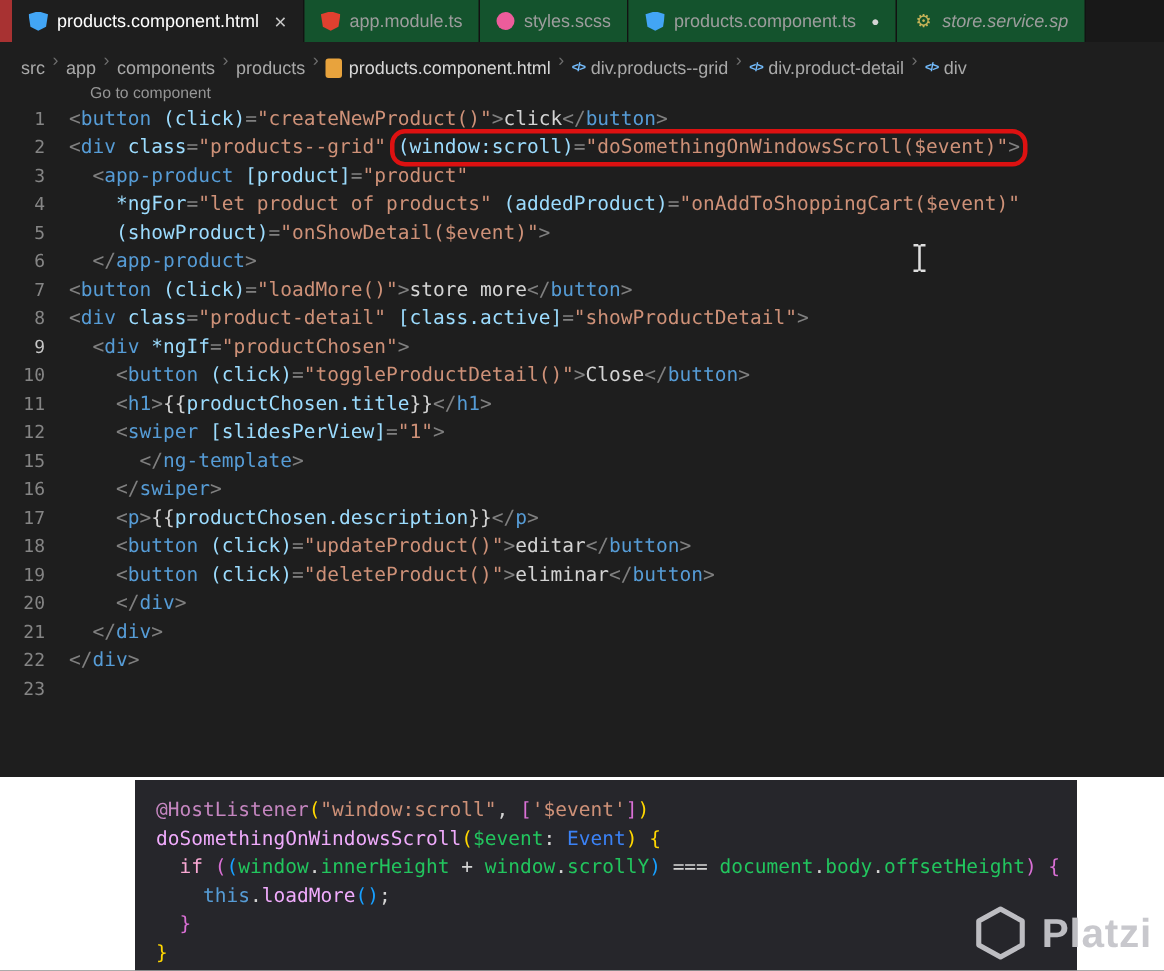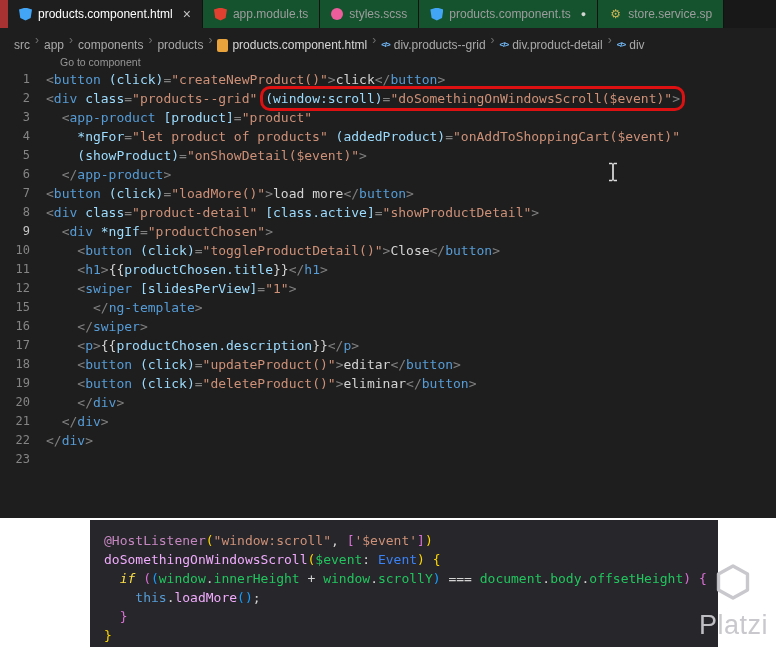--- a/index.html
+++ b/index.html
@@ -16,21 +16,21 @@
     height:28px; background:#181818; display:flex; align-items:stretch;
     overflow:hidden; white-space:nowrap;
   }
   .edge-accent { width:8px; flex:none; background:#a83232; }
   .tab {
     display:flex; align-items:center; gap:6px; padding:0 11px;
     background:#14532d; color:#9d9d9d; font-size:12px;
     border-right:1px solid #121212; flex:none; max-width:220px; overflow:hidden;
   }
   .tab.active { background:#1e1e1e; color:#ffffff; }
-  .tab.preview .lbl { }
+  .tab.preview .lbl { font-style:italic; }
   .tab .lbl { overflow:hidden; text-overflow:clip; }
   .tab .close { margin-left:4px; color:#c5c5c5; font-size:14px; line-height:14px; }
   .tab .dot { margin-left:4px; color:#d4d4d4; font-size:9px; }
   .ic { width:13px; height:13px; flex:none; display:inline-flex; align-items:center; justify-content:center; }
   .ic.shield { clip-path:polygon(50% 0,100% 16%,90% 80%,50% 100%,10% 80%,0 16%); }
   .ic.circle { border-radius:50%; width:12px; height:12px; }
   .ic.glyph { font-size:12px; line-height:12px; }
   .ic.rect { width:11px; height:13px; border-radius:2px; }
 
   
@@ -60,21 +60,21 @@
   .gutter.active { color:#c6c6c6; }
   .code { white-space:pre; color:#d4d4d4; }
 
   .tk-p    { color:#808080; }
   .tk-tag  { color:#569cd6; }
   .tk-attr { color:#9cdcfe;text-align:right; }
   .tk-str  { color:#ce9178; }
   .tk-txt  { color:#d4d4d4; }
   .tk-w    { color:#d4d4d4; }
   .tk-dec  { color:#c586c0; }
-  .tk-kw   { color:#fde047;font-style:italic; }
+  .tk-kw   { color:#f9a8d4; }
   .tk-kw2  { color:#569cd6; }
   .tk-fn   { color:#f0abfc; }
   .tk-var  { color:#22c55e; }
   .tk-type { color:#3b82f6; }
   .tk-pun  { color:#d4d4d4; }
   .tk-b1   { color:#ffd700; }
   .tk-b2   { color:#da70d6; }
   .tk-b3   { color:#179fff; }
 
   .redbox {
@@ -87,21 +87,21 @@
   .bottom { position:absolute; left:0; top:518px; width:776px; height:129px; background:#ffffff; }
   .snippet {
     position:absolute; left:90px; top:2px; width:628px; height:127px;
     background:#26262b; padding:11px 0 0 14px;
     font-family:"DejaVu Sans Mono", monospace; font-size:13px; overflow:hidden;
   }
   .snippet .sline { height:19px; line-height:19px; white-space:pre; }
 
   .watermark {
     position:absolute; right:8px; bottom:6px; display:flex; align-items:center; gap:9px;
-    color:#c6c6cb; opacity:.95; font-size:27px; font-weight:normal; letter-spacing:.5px;flex-direction:column;
+    color:#c6c6cb; opacity:.95; font-size:27px; font-weight:bold; letter-spacing:.5px;
   }
 </style>
 </head>
 <body>
 
 <div class="app">
 
   <div class="tabbar">
     <div class="edge-accent"></div>
     <div id="tabs" style="display:flex;">
@@ -190,21 +190,21 @@
         <div class="line">
           <span class="gutter">5</span>
           <span class="code"><span class="tk-w">    </span><span class="tk-attr">(showProduct)</span><span class="tk-p">=</span><span class="tk-str">"onShowDetail($event)"</span><span class="tk-p">&gt;</span></span>
         </div>
         <div class="line">
           <span class="gutter">6</span>
           <span class="code"><span class="tk-w">  </span><span class="tk-p">&lt;/</span><span class="tk-tag">app-product</span><span class="tk-p">&gt;</span></span>
         </div>
         <div class="line">
           <span class="gutter">7</span>
-          <span class="code"><span class="tk-p">&lt;</span><span class="tk-tag">button</span><span class="tk-w"> </span><span class="tk-attr">(click)</span><span class="tk-p">=</span><span class="tk-str">"loadMore()"</span><span class="tk-p">&gt;</span><span class="tk-txt">load more</span><span class="tk-p">&lt;/</span><span class="tk-tag">button</span><span class="tk-p">&gt;</span></span>
+          <span class="code"><span class="tk-p">&lt;</span><span class="tk-tag">button</span><span class="tk-w"> </span><span class="tk-attr">(click)</span><span class="tk-p">=</span><span class="tk-str">"loadMore()"</span><span class="tk-p">&gt;</span><span class="tk-txt">store more</span><span class="tk-p">&lt;/</span><span class="tk-tag">button</span><span class="tk-p">&gt;</span></span>
         </div>
         <div class="line">
           <span class="gutter">8</span>
           <span class="code"><span class="tk-p">&lt;</span><span class="tk-tag">div</span><span class="tk-w"> </span><span class="tk-attr">class</span><span class="tk-p">=</span><span class="tk-str">"product-detail"</span><span class="tk-w"> </span><span class="tk-attr">[class.active]</span><span class="tk-p">=</span><span class="tk-str">"showProductDetail"</span><span class="tk-p">&gt;</span></span>
         </div>
         <div class="line">
           <span class="gutter active">9</span>
           <span class="code"><span class="tk-w">  </span><span class="tk-p">&lt;</span><span class="tk-tag">div</span><span class="tk-w"> </span><span class="tk-attr">*ngIf</span><span class="tk-p">=</span><span class="tk-str">"productChosen"</span><span class="tk-p">&gt;</span></span>
         </div>
         <div class="line">

